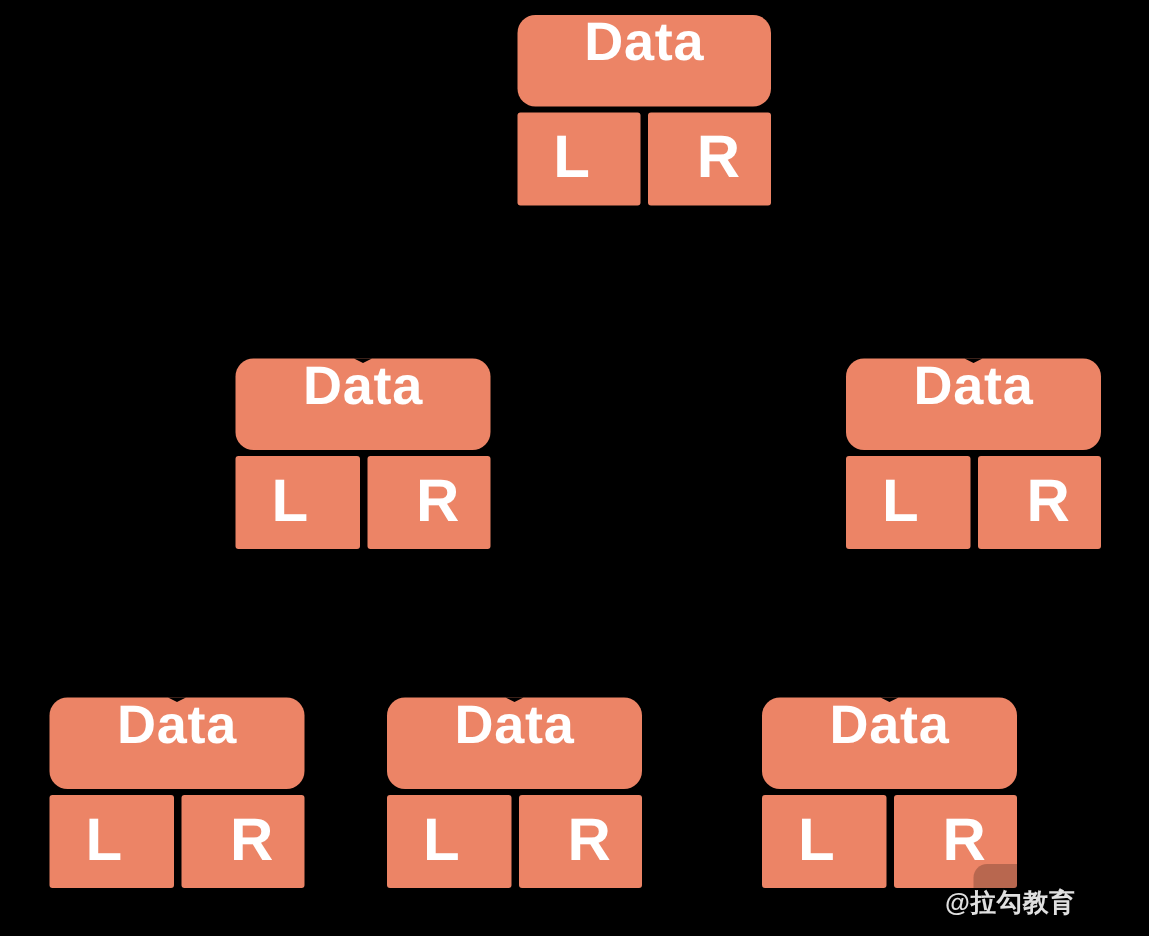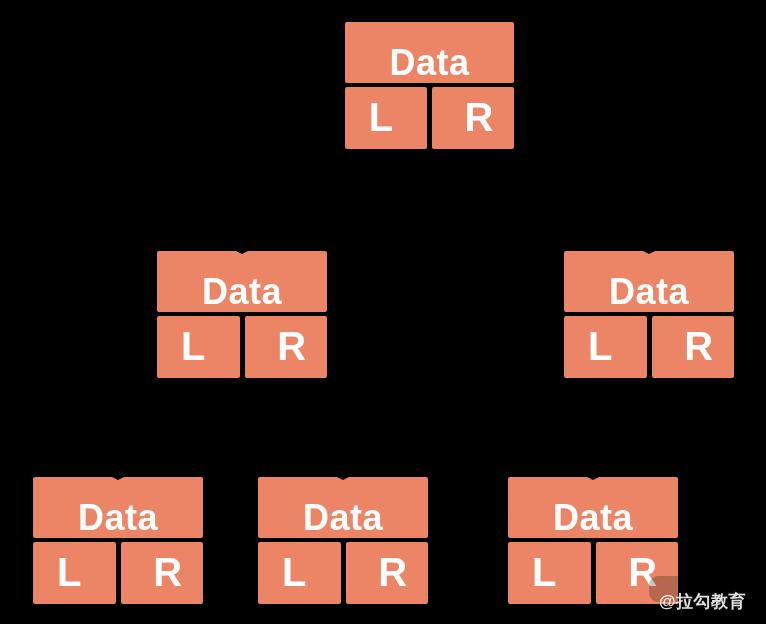--- a/index.html
+++ b/index.html
@@ -25,25 +25,24 @@
   .n-ml   { left: 157px; top: 239px; }
   .n-mr   { left: 564px; top: 239px; }
   .n-bl   { left: 33px;  top: 465px; }
   .n-bm   { left: 258px; top: 465px; }
   .n-br   { left: 508px; top: 465px; }
 
   .data-box {
     position: relative;
     height: 61px;
     background: #EC8466;
-    border-radius: 2px;
+    border-radius: 12px;
     display: flex;
-    align-items: flex-end;
+    align-items: flex-start;
     justify-content: center;
-    margin-top: 12px;
   }
   
   .node--child .data-box::after {
     content: "";
     position: absolute;
     top: 0;
     left: 50%;
     transform: translateX(-50%);
     width: 0; height: 0;
     border-left: 6px solid transparent;
@@ -87,21 +86,21 @@
     position: absolute;
     left: 649px;
     top: 576px;
     width: 38px;
     height: 26px;
     background: rgba(0, 0, 0, 0.22);
     border-radius: 9px;
   }
   .watermark-text {
     position: absolute;
-    left: 659px;
+    left: 630px;
     top: 590px;
     color: rgba(255, 255, 255, 0.88);
     font-size: 17px;
     font-weight: 700;
     letter-spacing: 0.5px;
     white-space: nowrap;
   }
 </style>
 </head>
 <body>

